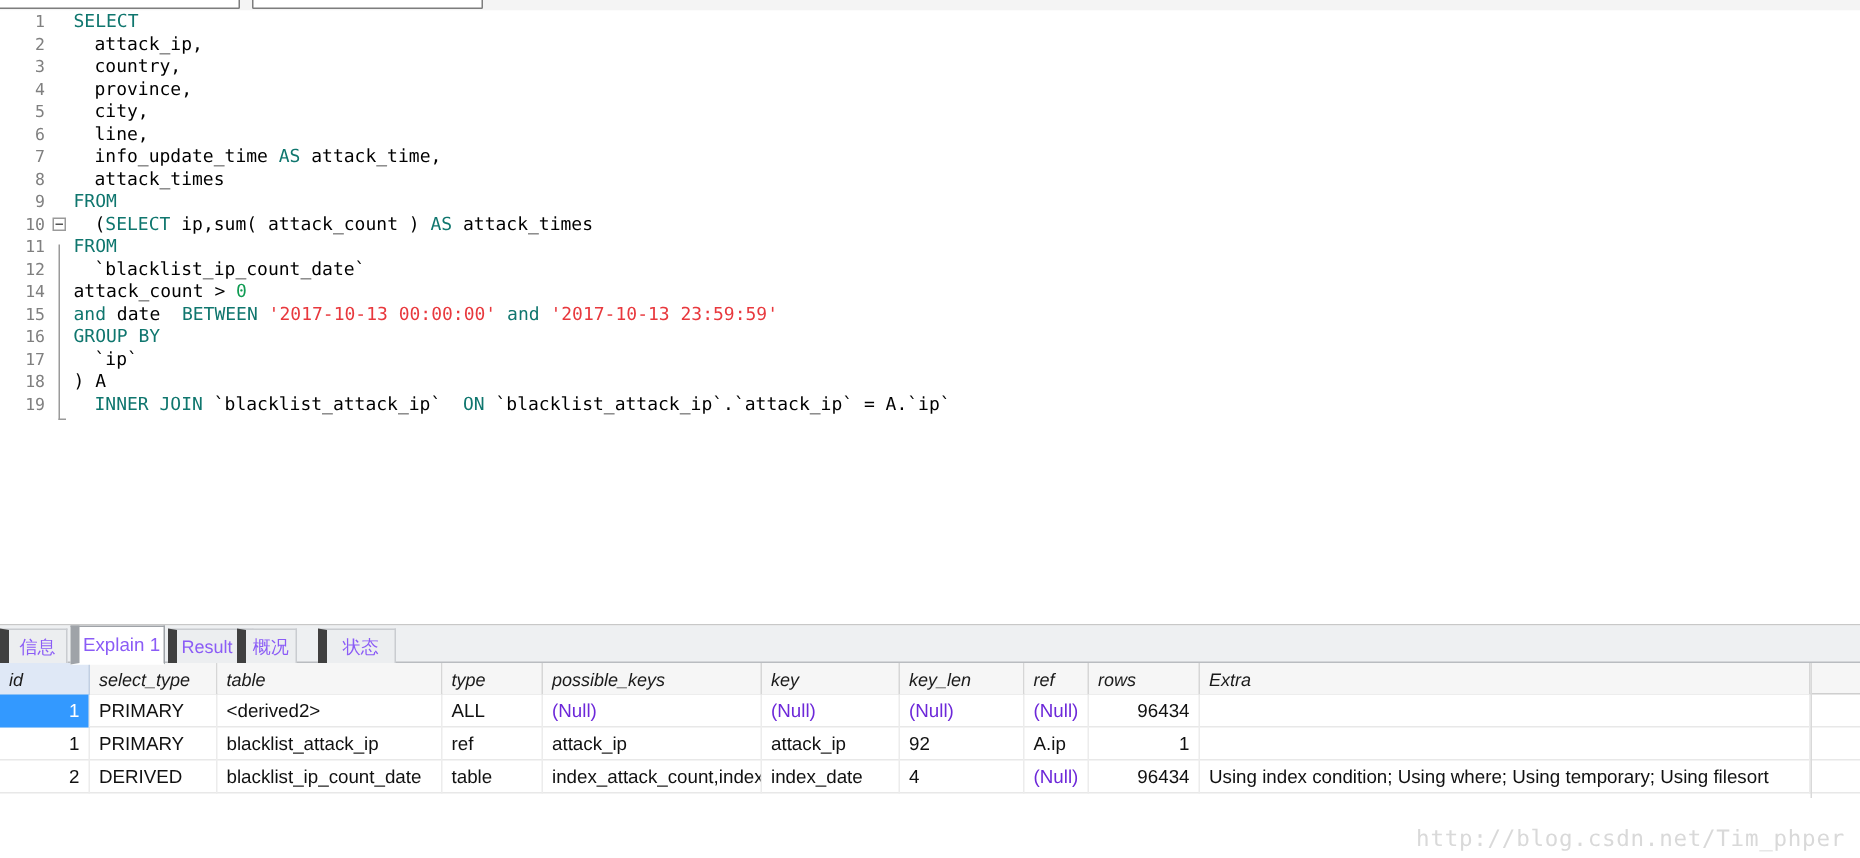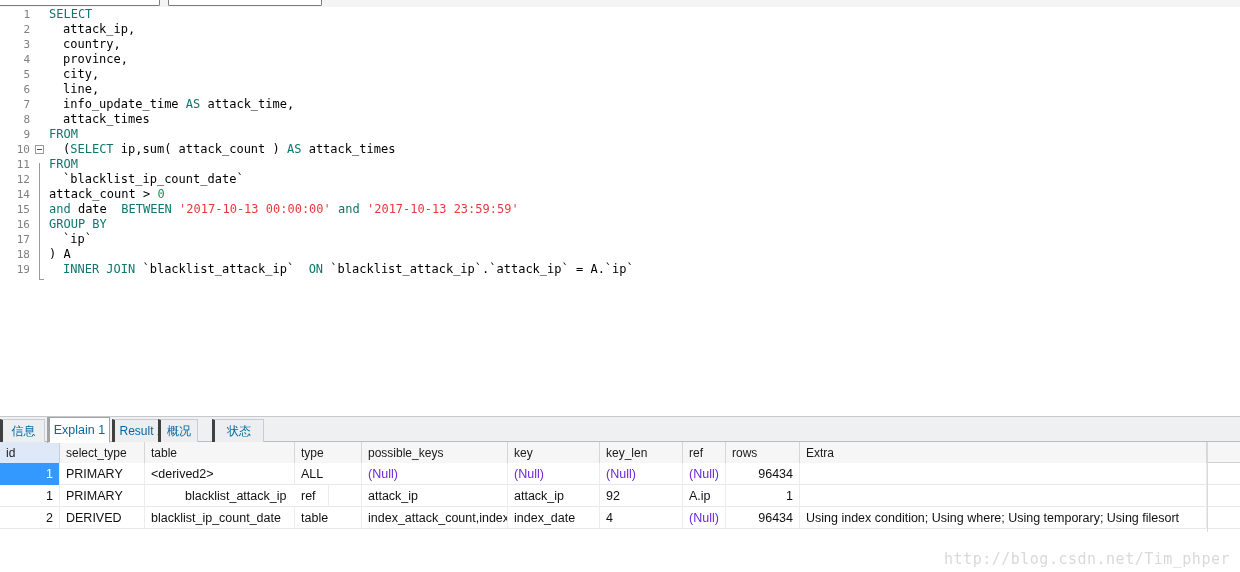--- a/index.html
+++ b/index.html
@@ -102,23 +102,23 @@
     background: #c8c8c8;
   }
   .tabbar {
     position: absolute; left: 0; top: 1px; width: 1240px; height: 25px;
     background: #eef0f2;
     border-bottom: 1px solid #b9bcc0;
   }
   .tab {
     position: absolute; top: 2px; height: 23px;
     display: flex; align-items: center; justify-content: center;
-    font-size: 12px; color: #0369a1;
+    font-size: 12px; color: #8b5cf6;
     background: #eceef0;
-    border-left: 3px solid #404040;
+    border-left: 6px solid #404040;
     border-right: 1px solid #c9ccd0;
     border-top: 1px solid #c9ccd0;
     cursor: default;
   }
   .tab.active {
     background: #ffffff;
     border-color: #9fa3a8;
     border-bottom: 1px solid #ffffff;
     top: 0px; height: 26px;
     z-index: 3;
@@ -138,21 +138,21 @@
     border-bottom: 1px solid #cfcfcf;
   }
   .hcell {
     position: absolute; top: 0; height: 21px;
     display: flex; align-items: center;
     padding-left: 6px;
     border-right: 1px solid #d6d6d6;
     background: #f6f6f6;
     color: #1a1a1a;
     font-size: 12px;
-    overflow: hidden; white-space: nowrap;
+    overflow: hidden; white-space: nowrap; font-style: italic;
   }
   .hcell.idh { background: #dfe8f6; border-right: 1px solid #c2cfe2; }
   .row {
     position: relative; height: 22px;
     border-bottom: 1px solid #e8e8e8;
   }
   .row.sel .cell.idc {
     background: #3399ff; color: #ffffff;
   }
   .cell {
@@ -256,21 +256,21 @@
             <div class="cell null" style="left: 362px; width: 146px;">(Null)</div>
             <div class="cell null" style="left: 508px; width: 92px;">(Null)</div>
             <div class="cell null" style="left: 600px; width: 83px;">(Null)</div>
             <div class="cell null" style="left: 683px; width: 43px;">(Null)</div>
             <div class="cell r" style="left: 726px; width: 74px;">96434</div>
             <div class="cell" style="left: 800px; width: 407px;"></div>
           </div>
           <div class="row">
             <div class="cell r idc" style="left: 0px; width: 60px;">1</div>
             <div class="cell" style="left: 60px; width: 85px;">PRIMARY</div>
-            <div class="cell" style="left: 145px; width: 150px; margin-left: 34px;">blacklist_attack_ip</div>
+            <div class="cell" style="left: 145px; width: 150px;">blacklist_attack_ip</div>
             <div class="cell" style="left: 295px; width: 67px;">ref</div>
             <div class="cell" style="left: 362px; width: 146px;">attack_ip</div>
             <div class="cell" style="left: 508px; width: 92px;">attack_ip</div>
             <div class="cell" style="left: 600px; width: 83px;">92</div>
             <div class="cell" style="left: 683px; width: 43px;">A.ip</div>
             <div class="cell r" style="left: 726px; width: 74px;">1</div>
             <div class="cell" style="left: 800px; width: 407px;"></div>
           </div>
           <div class="row">
             <div class="cell r idc" style="left: 0px; width: 60px;">2</div>

